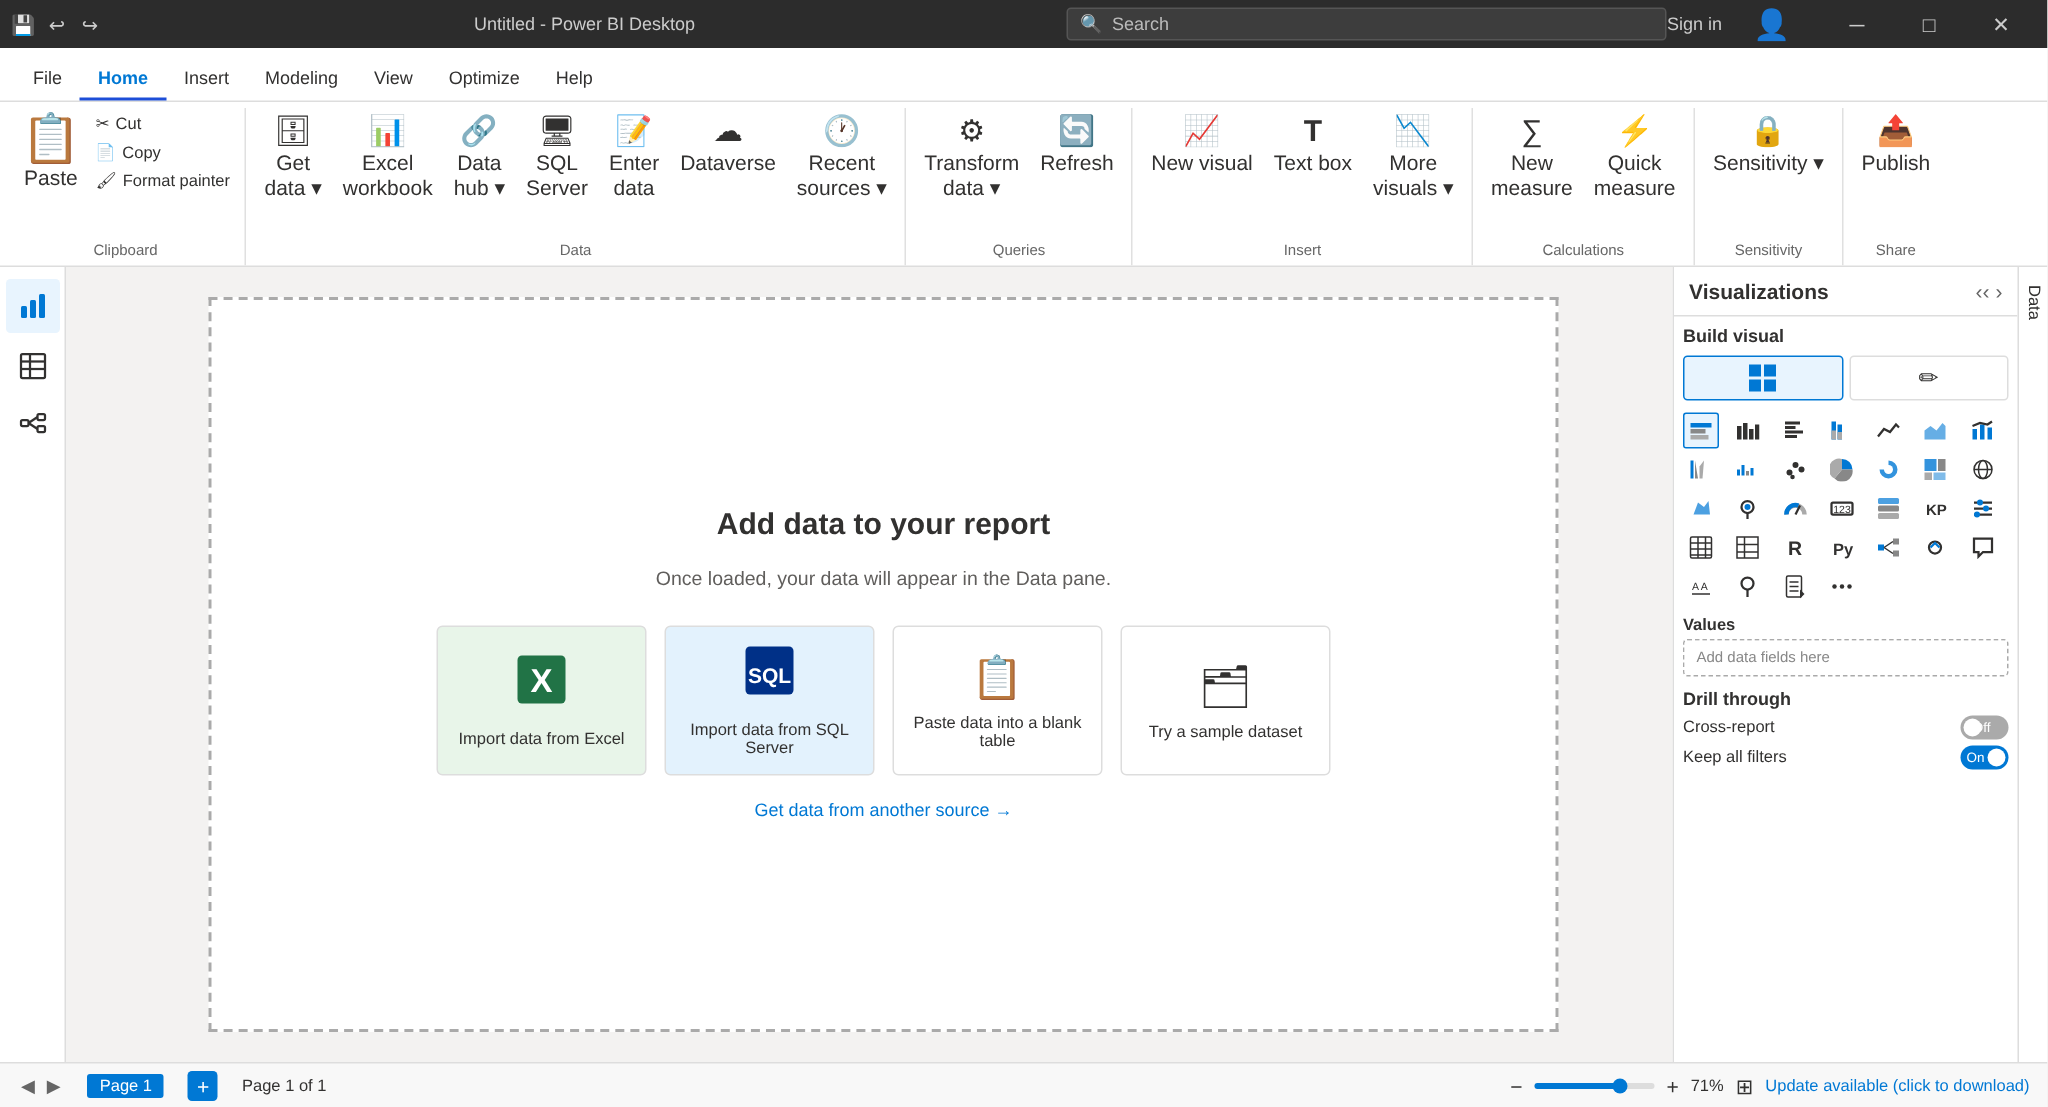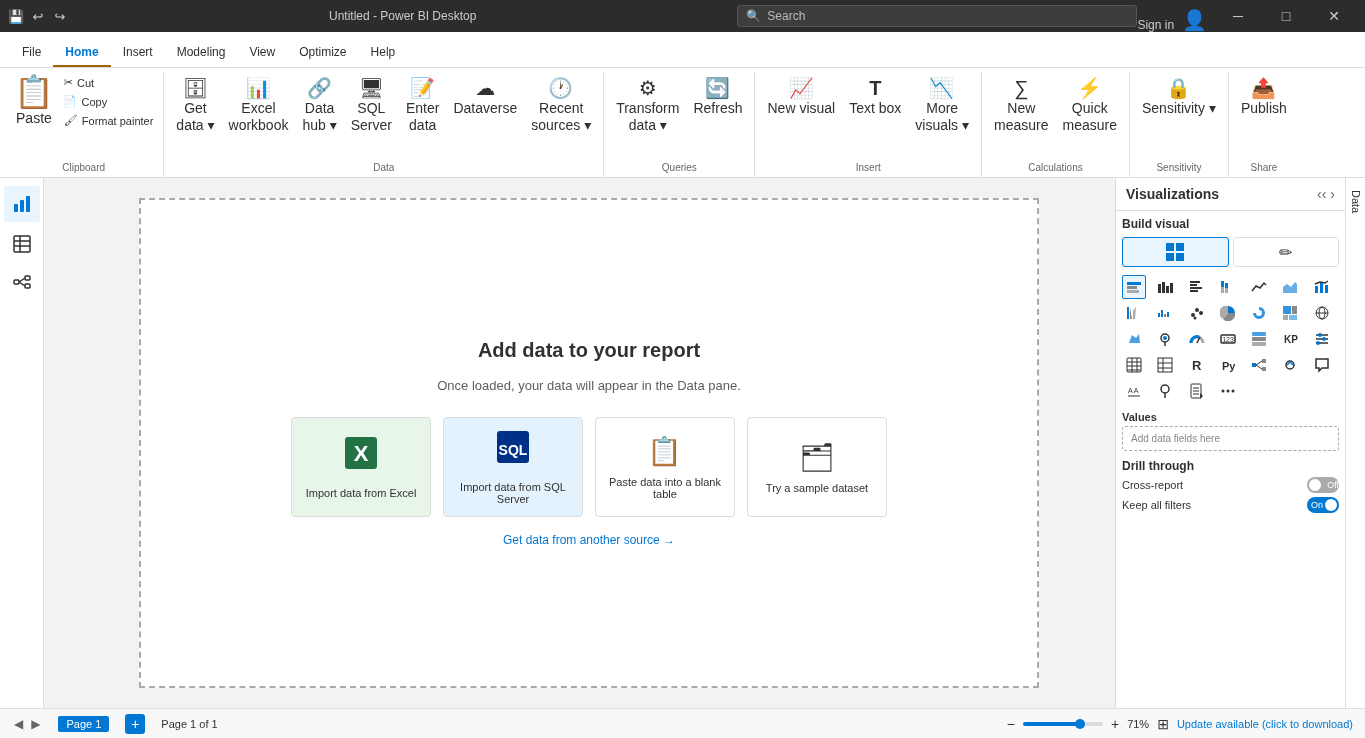--- a/index.html
+++ b/index.html
@@ -23,21 +23,21 @@
       background: #3d3d3d;
       border: 1px solid #555;
       border-radius: 3px;
       display: flex;
       align-items: center;
       padding: 0 8px;
       gap: 6px;
       color: #bbb;
       font-size: 12px;
     }
-    .title-bar-right { display: flex; align-items: flex-end; gap: 8px; }
+    .title-bar-right { display: flex; align-items: center; gap: 21px; }
     .sign-in { font-size: 12px; color: #ccc; cursor: pointer; }
     .window-controls { display: flex; gap: 2px; }
     .win-btn { width: 46px; height: 32px; display: flex; align-items: center; justify-content: center; font-size: 14px; color: #ccc; cursor: pointer; }
 
     
     .ribbon-tabs {
       background: #fff;
       height: 36px;
       display: flex;
       align-items: flex-end;
@@ -45,21 +45,21 @@
       border-bottom: 1px solid #ddd;
     }
     .tab {
       padding: 6px 12px;
       font-size: 12px;
       cursor: pointer;
       color: #323130;
       border-bottom: 2px solid transparent;
     }
     .tab.active {
-      border-bottom: 2px solid #a16207;
+      border-bottom: 2px solid #1d4ed8;
       color: #0078d4;
       font-weight: 600;
     }
 
     
     .ribbon {
       background: #fff;
       height: 110px;
       border-bottom: 1px solid #ddd;
       display: flex;
@@ -325,21 +325,21 @@
     .toggle-knob {
       width: 12px;
       height: 12px;
       background: #fff;
       border-radius: 50%;
     }
     .toggle-text {
       font-size: 9px;
       color: #fff;
       position: absolute;
-      right: 0;
+      right: 12px;
     }
     .toggle.on .toggle-text { left: 4px; }
 
     
     .status-bar {
       height: 30px;
       background: #f8f8f8;
       border-top: 1px solid #ddd;
       display: flex;
       align-items: center;

